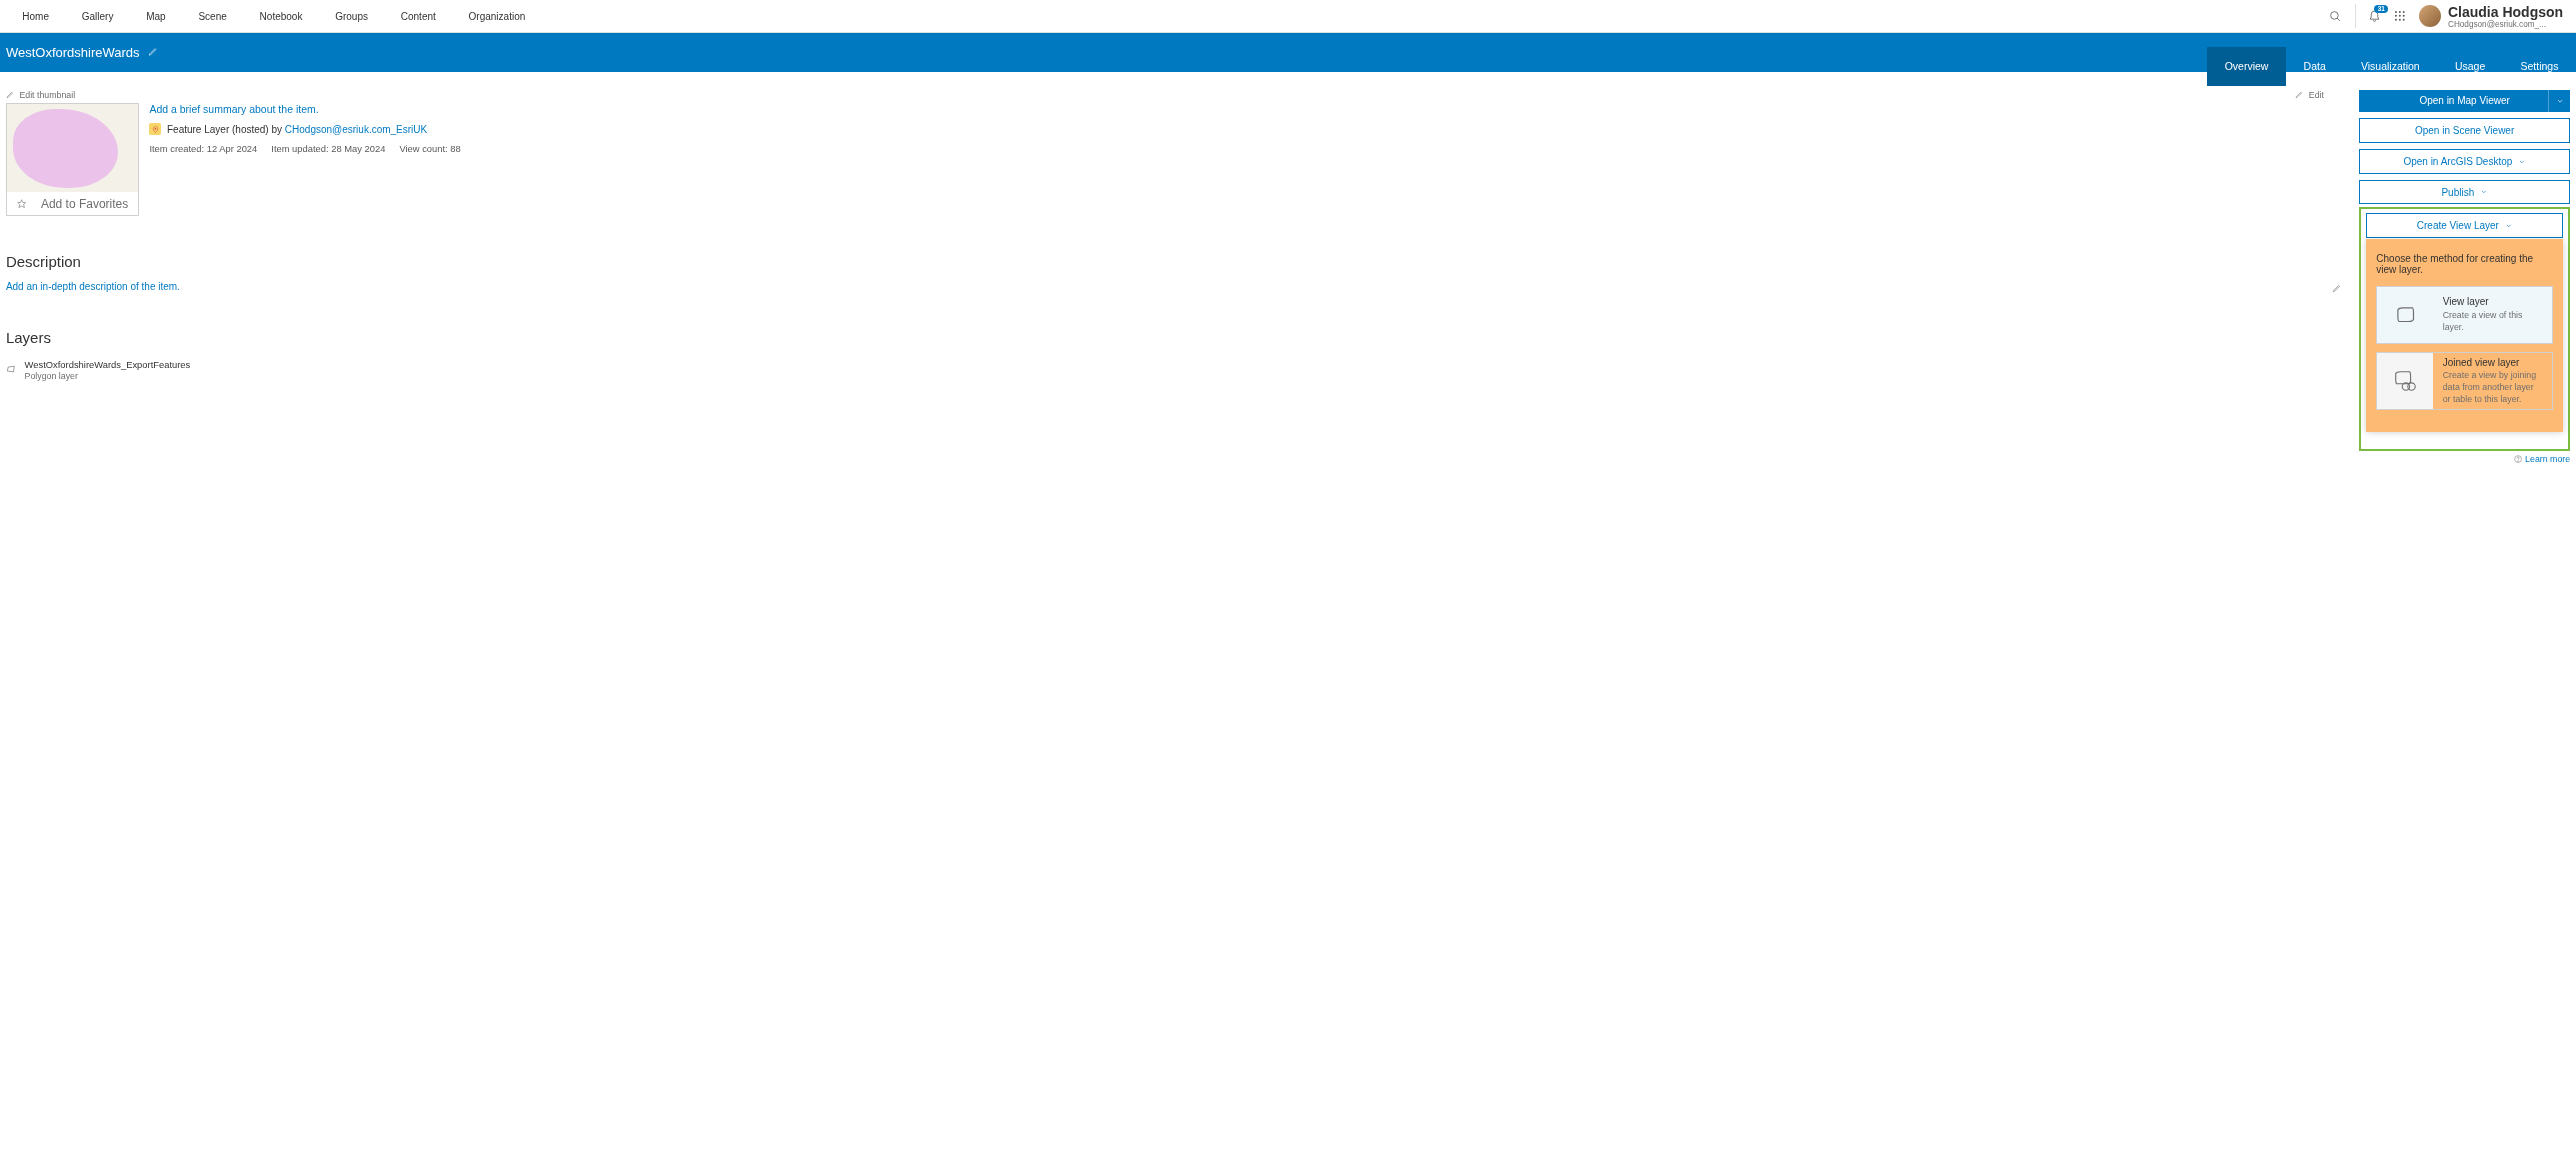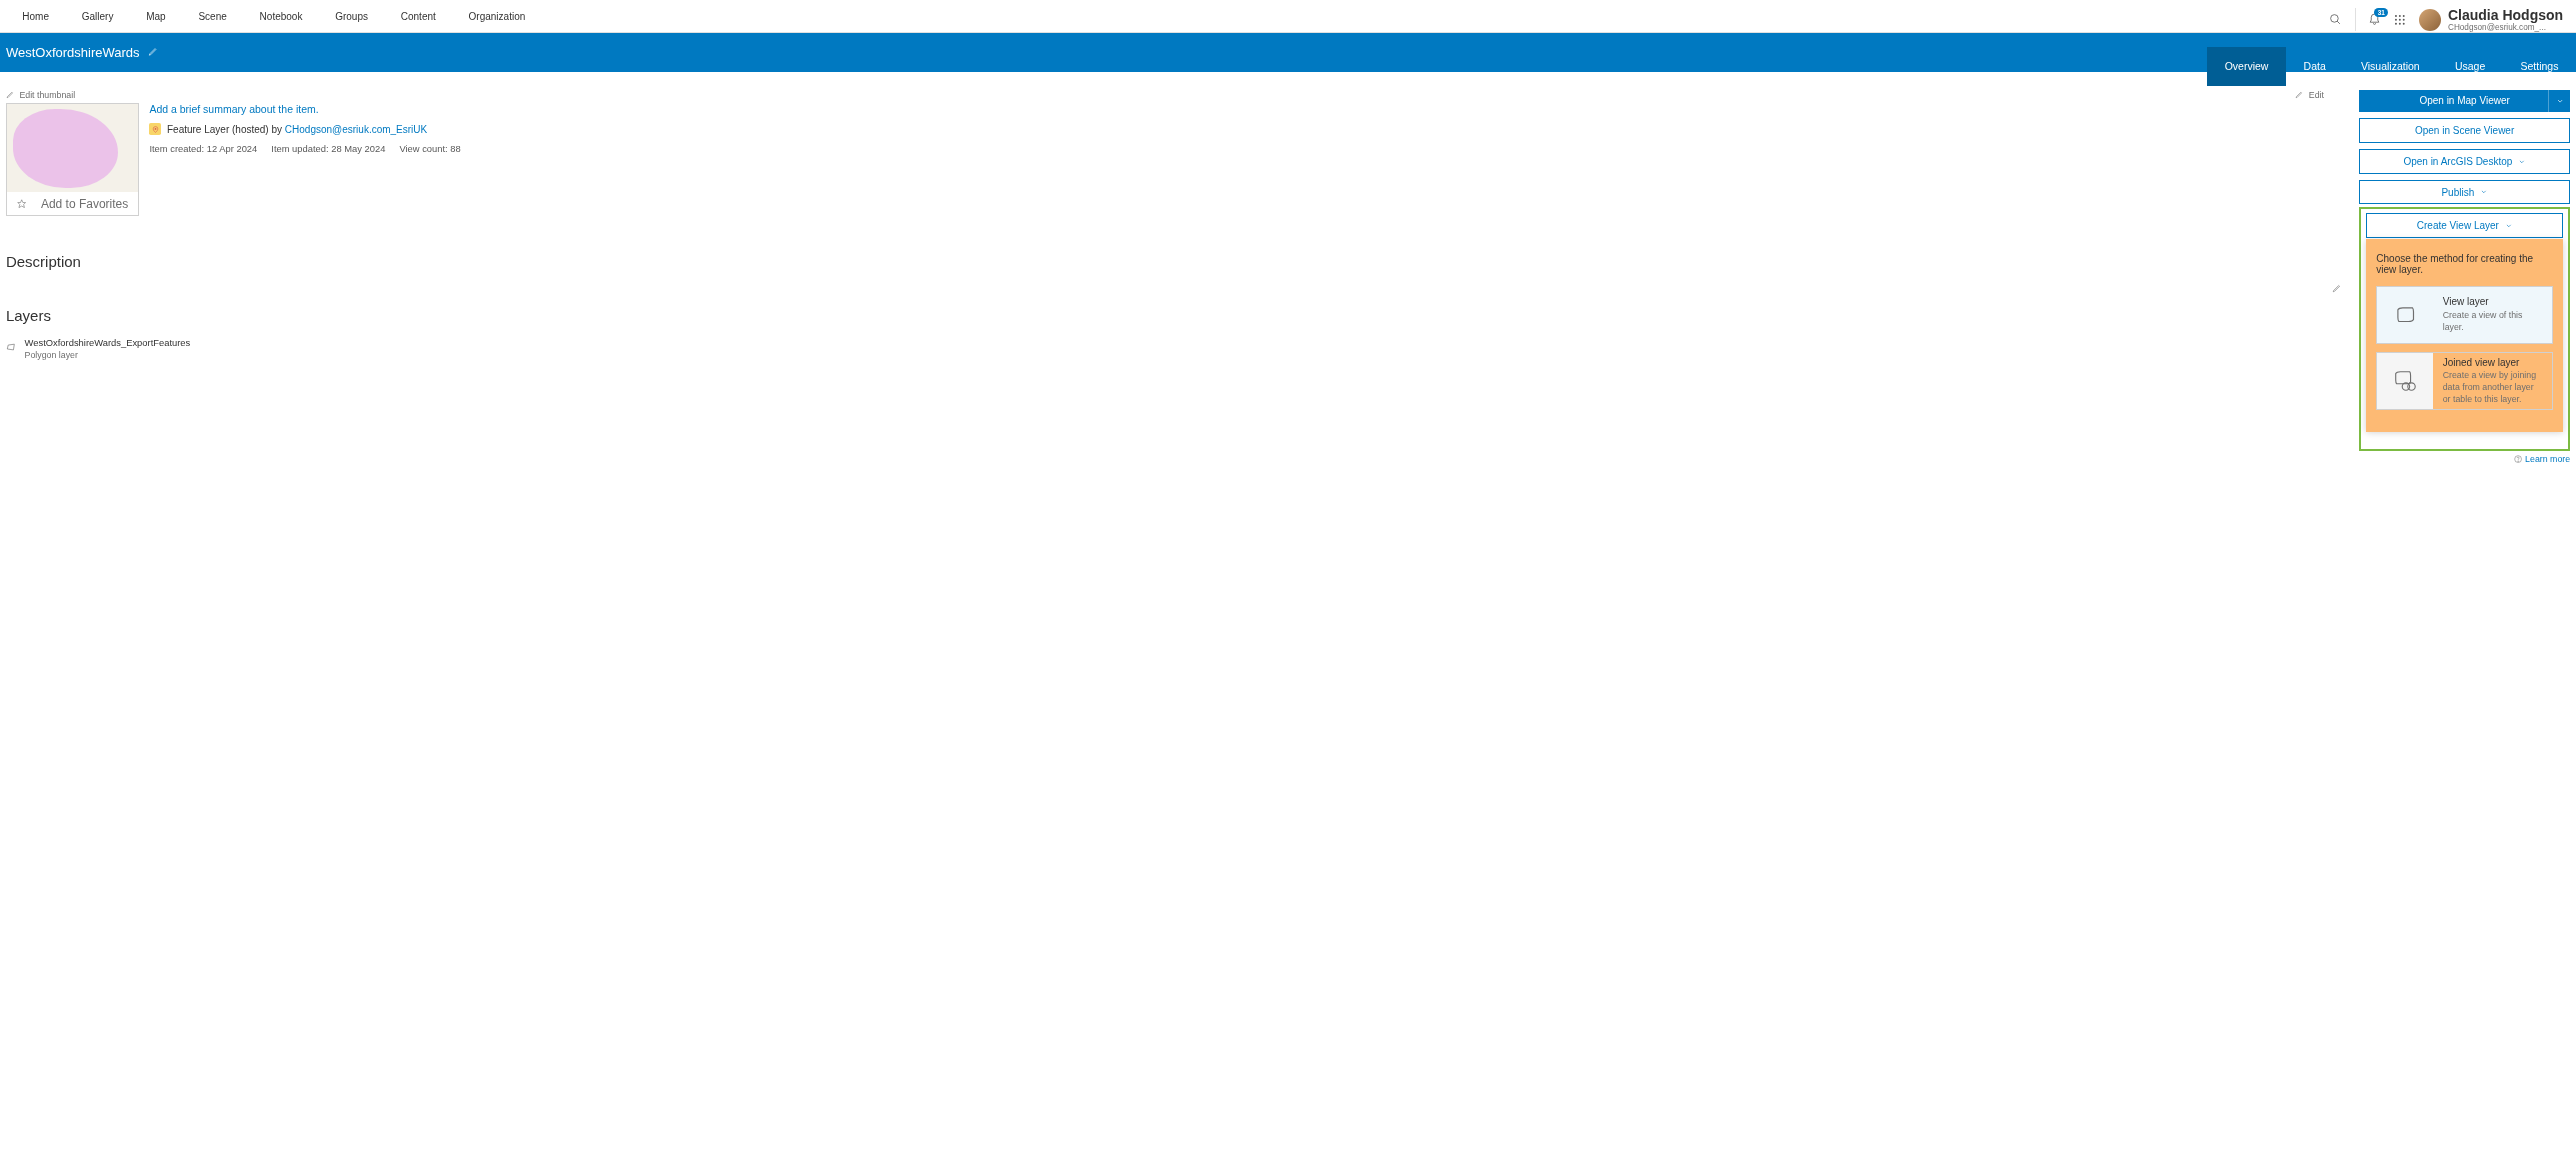--- a/index.html
+++ b/index.html
@@ -1,19 +1,19 @@
 <!DOCTYPE html>
 <html style="font-size:9.4px"><head>
 <meta charset="utf-8">
 <style>
   * { box-sizing: border-box; margin: 0; padding: 0; }
   body { font-family: "Avenir Next", "Helvetica Neue", Arial, sans-serif; font-size: 9.4px; color: #323232; background: #fff; }
   
   
-  .topnav { display: flex; align-items: flex-end; height: 33px; padding: 0 5.9px; border-bottom: 0.6px solid #e0e0e0; }
+  .topnav { display: flex; align-items: center; height: 33px; padding: 0 5.9px; border-bottom: 0.6px solid #e0e0e0; }
   .topnav-links { display: flex; gap: 0; }
   .topnav-link { padding: 10.5px 16.4px; color: #323232; text-decoration: none; cursor: pointer; font-size: 10px; }
   .topnav-right { margin-left: auto; display: flex; align-items: center; gap: 13px; padding-right: 7px; }
   .topnav-sep { width: 0.6px; height: 23.4px; background: #e0e0e0; }
   .icon-btn { cursor: pointer; display: flex; align-items: center; justify-content: center; position: relative; }
   .badge { position: absolute; top: -4.7px; right: -7px; background: #0079c1; color: #fff; font-size: 6.4px; border-radius: 5.3px; padding: 0.6px 3.5px; font-weight: bold; }
   .user-block { display: flex; align-items: center; gap: 7px; cursor: pointer; }
   .avatar { width: 22px; height: 22px; border-radius: 50%; background: linear-gradient(135deg, #d4a574, #8c6239); }
   .user-name { font-size: 14px; font-weight: 600; }
   .user-email { font-size: 8.2px; color: #6e6e6e; }
@@ -201,20 +201,21 @@
     </div>
 
     <div style="clear:both; position:relative;">
       <span class="section-edit">
         <svg width="10" height="10" viewBox="0 0 24 24" fill="none" stroke="#6e6e6e" stroke-width="1.5">
             <path d="M3 21l3-1 12-12-2-2L4 18l-1 3z"></path>
           </svg>
       </span>
       <h2 class="section-h">Description</h2>
     </div>
+    <a class="desc-link">Add an in-depth description of the item.</a>
 
     <h2 class="section-h">Layers</h2>
     <div class="layer-row">
       <span>
         <svg class="layer-icon" viewBox="0 0 24 24" fill="none" stroke="#6e6e6e" stroke-width="1.5">
             <path d="M4 6l8 4 8-4-8-4-8 4zM4 12l8 4 8-4M4 18l8 4 8-4" opacity="0"></path>
             <polygon points="5,7 19,5 17,18 3,16"></polygon>
           </svg>
       </span>
       <div>

